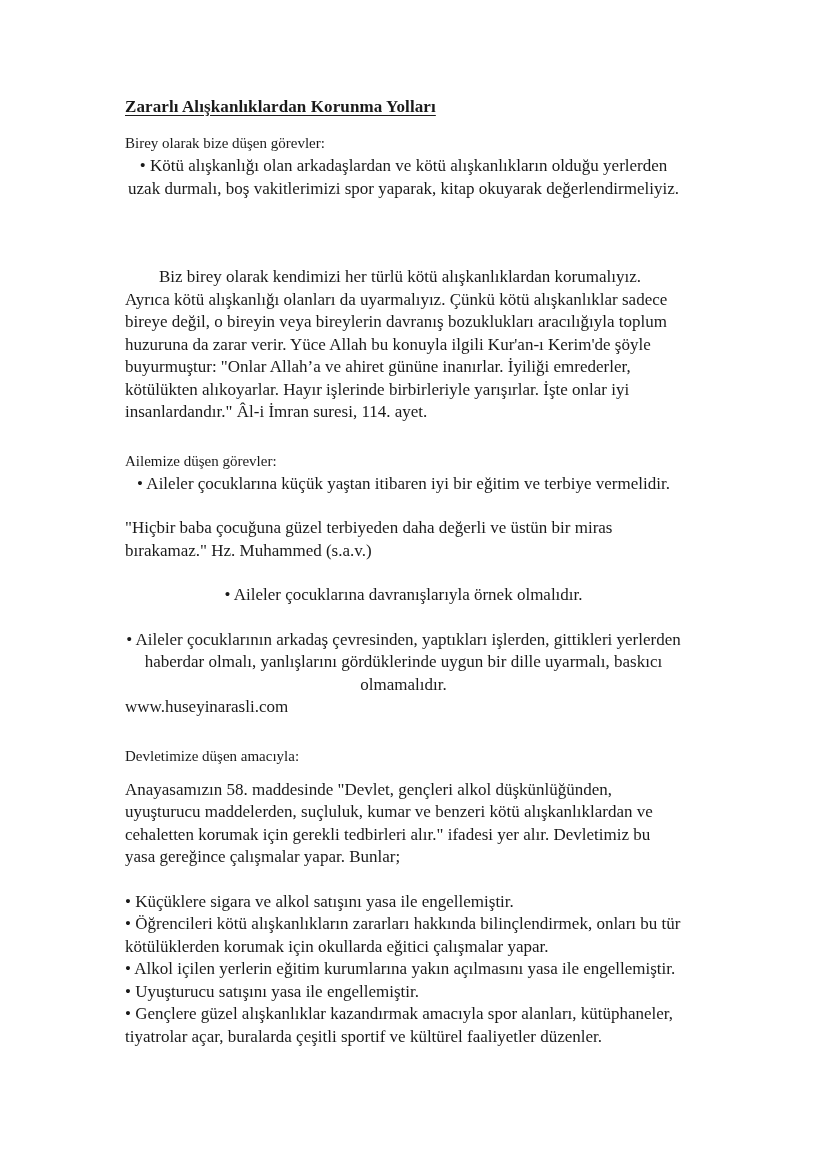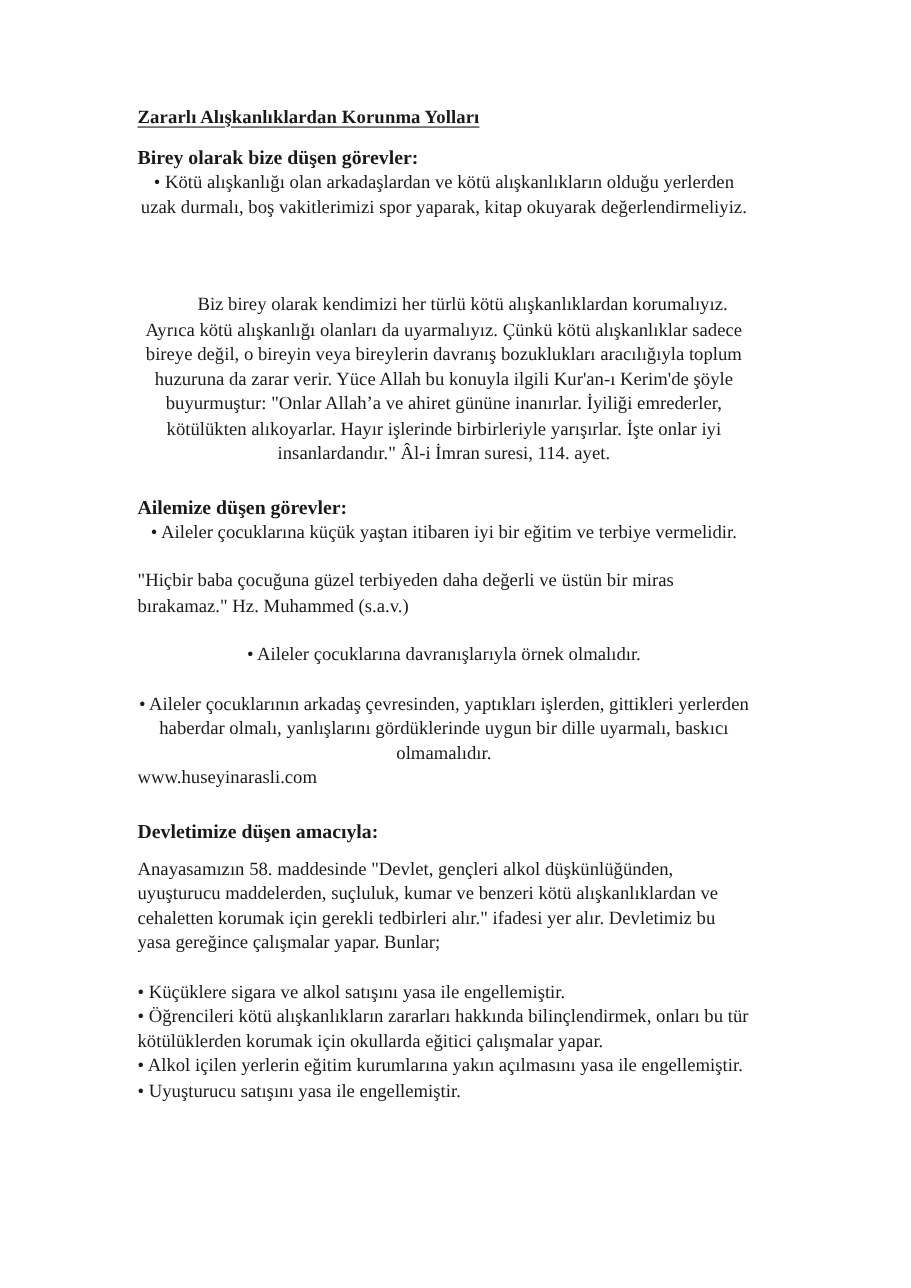--- a/index.html
+++ b/index.html
@@ -28,35 +28,34 @@
     font-weight: bold;
     font-size: 17px;
     line-height: 22px;
     text-decoration: underline;
     text-underline-offset: 3px;
     margin: 0 0 14px 0;
     letter-spacing: 0.1px;
   }
 
   .section-heading {
-    font-weight: bold;
-    font-size: 18px;
+    font-weight: normal;
+    font-size: 15px;
     line-height: 22px;
     margin: 0 0 1px 0;
   }
 
   .para {
     margin: 0;
     line-height: 22.5px;
     text-align: left;
   }
 
   .para.indent-first {
     text-indent: 34px;
-    text-align: center;
   }
 
   .gap-sm { height: 11px; }
   .gap-md { height: 22px; }
   .gap-lg { height: 26px; }
 
   .bullet-line {
     margin: 0;
     line-height: 22.5px;
     text-align: center;
@@ -121,15 +120,16 @@
 
   <p class="para">Anayasamızın 58. maddesinde "Devlet, gençleri alkol düşkünlüğünden, uyuşturucu maddelerden, suçluluk, kumar ve benzeri kötü alışkanlıklardan ve cehaletten korumak için gerekli tedbirleri alır." ifadesi yer alır. Devletimiz bu yasa gereğince çalışmalar yapar. Bunlar;</p>
 
   <div class="gap-md"></div>
 
   <div class="tight-list">
     <p>• Küçüklere sigara ve alkol satışını yasa ile engellemiştir.</p>
     <p>• Öğrencileri kötü alışkanlıkların zararları hakkında bilinçlendirmek, onları bu tür kötülüklerden korumak için okullarda eğitici çalışmalar yapar.</p>
     <p>• Alkol içilen yerlerin eğitim kurumlarına yakın açılmasını yasa ile engellemiştir.</p>
     <p>• Uyuşturucu satışını yasa ile engellemiştir.</p>
+    <p>• Gençlere güzel alışkanlıklar kazandırmak amacıyla spor alanları, kütüphaneler, tiyatrolar açar, buralarda çeşitli sportif ve kültürel faaliyetler düzenler.</p>
   </div>
 
 </div>
 
 </body></html>

